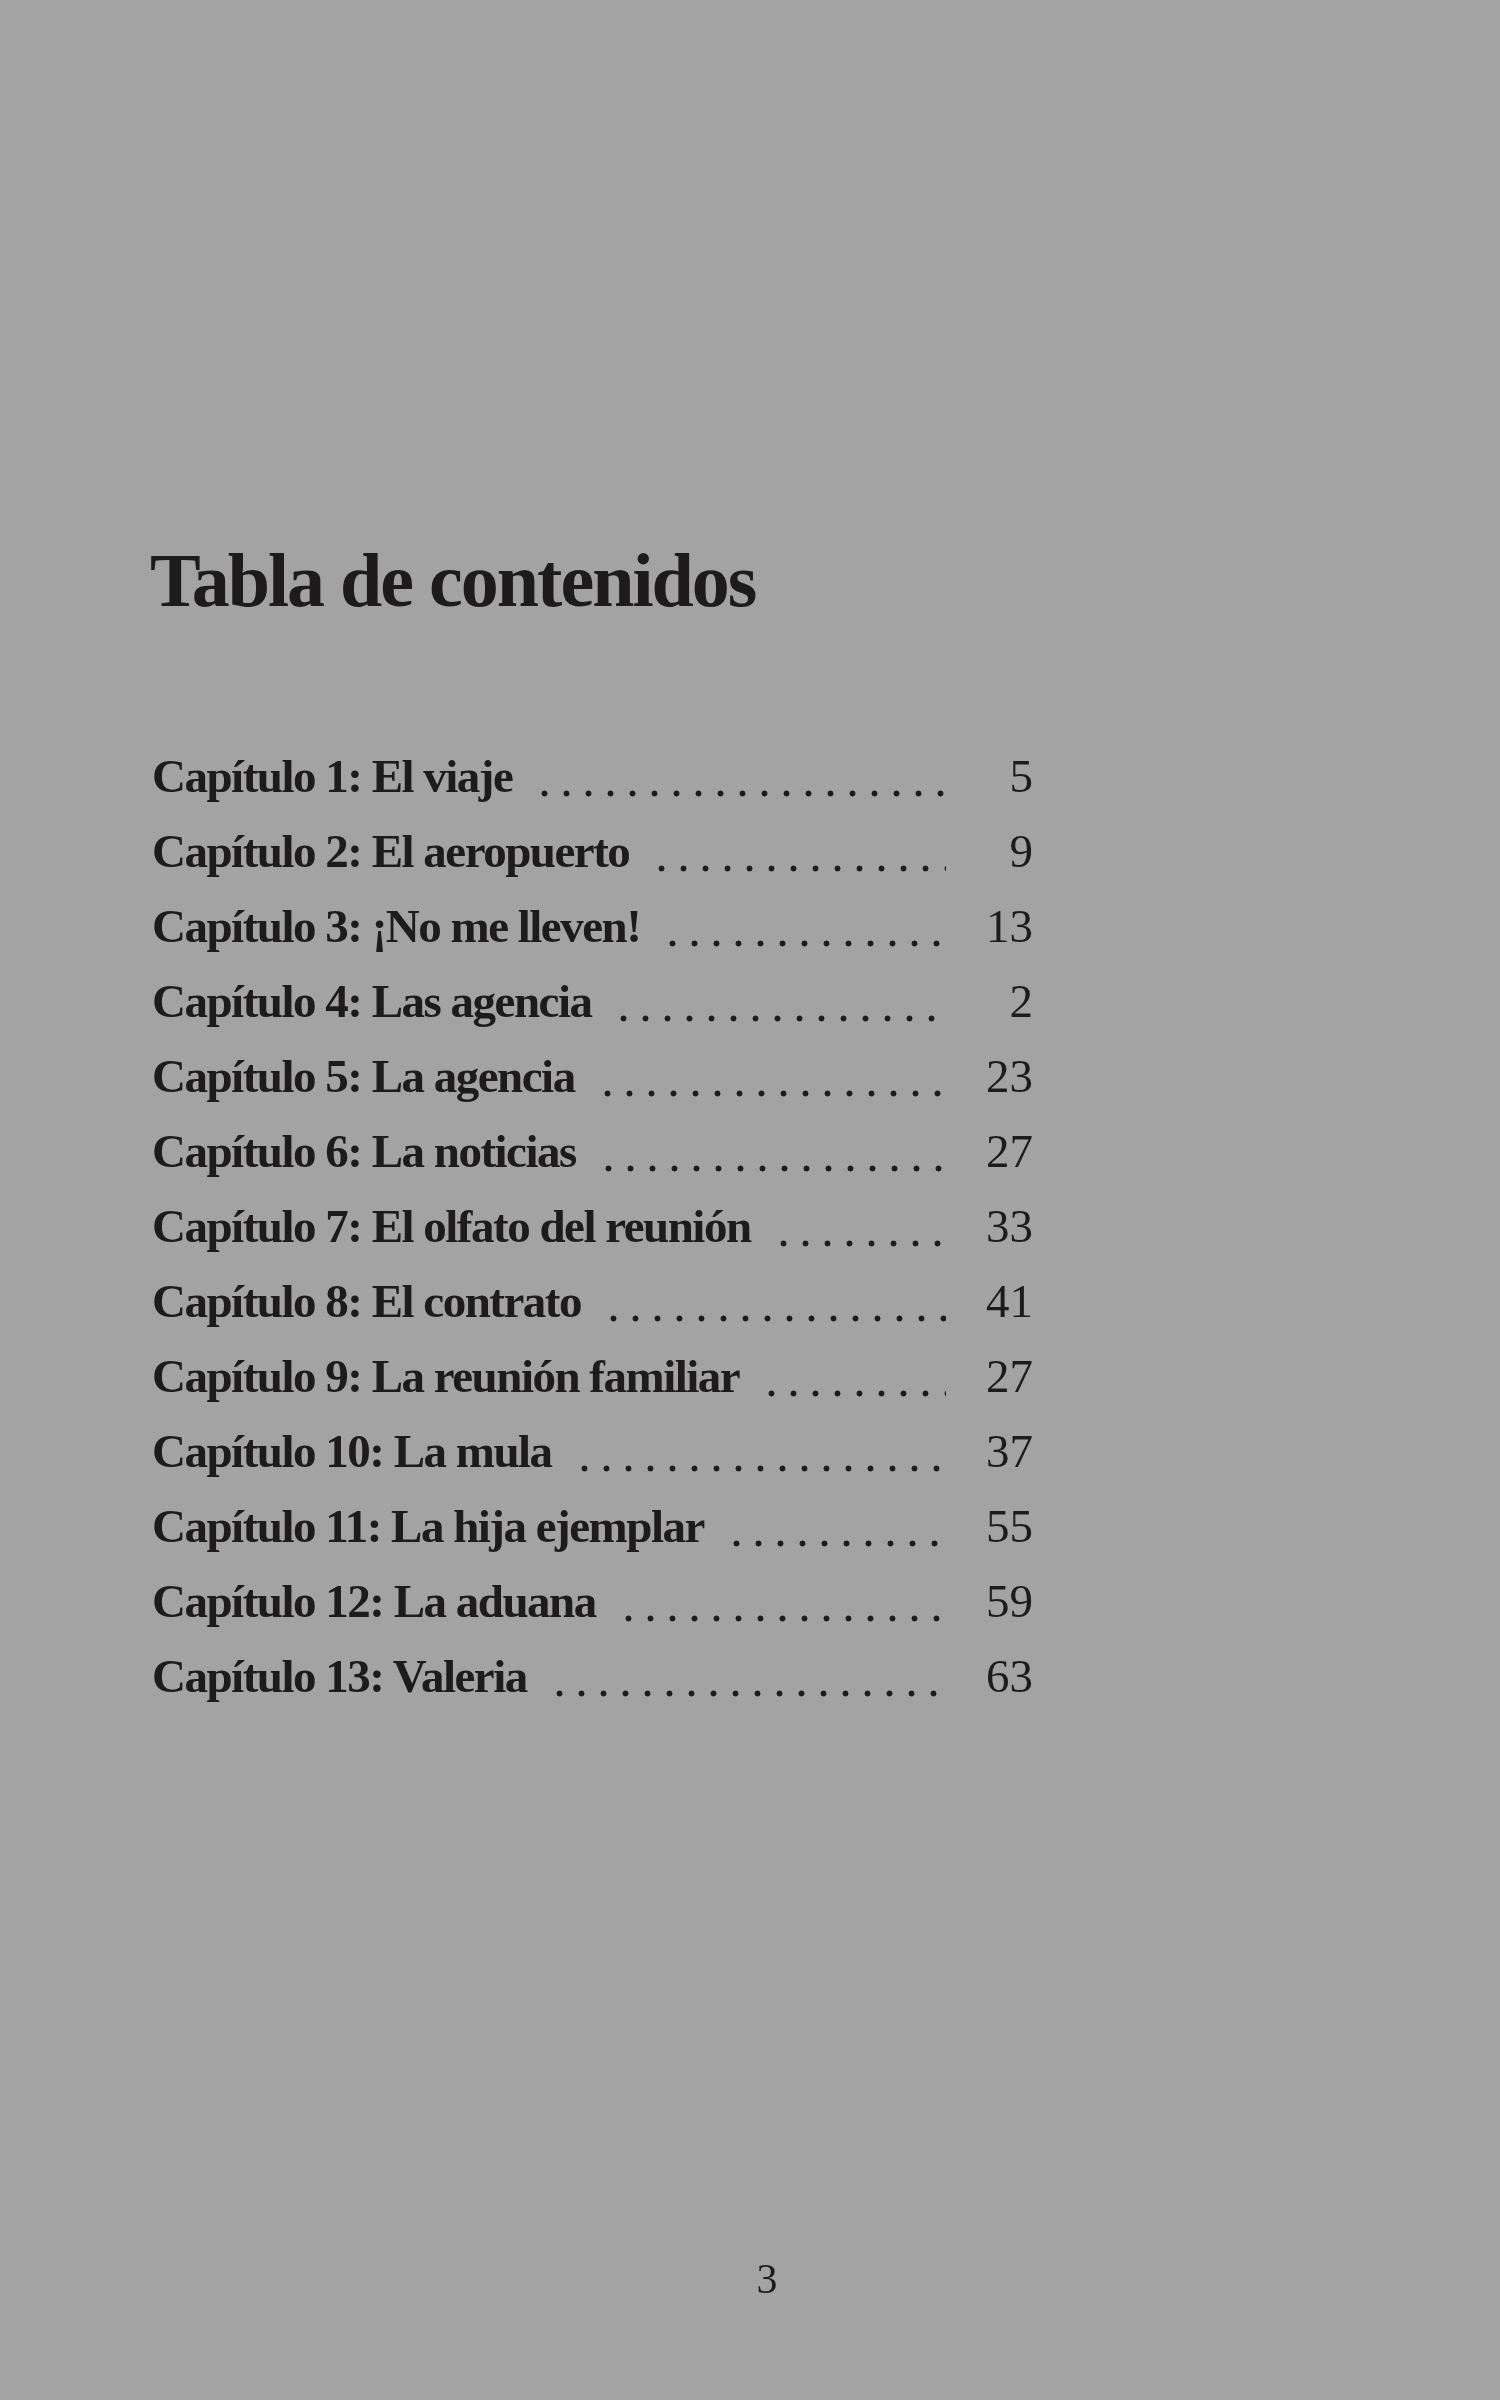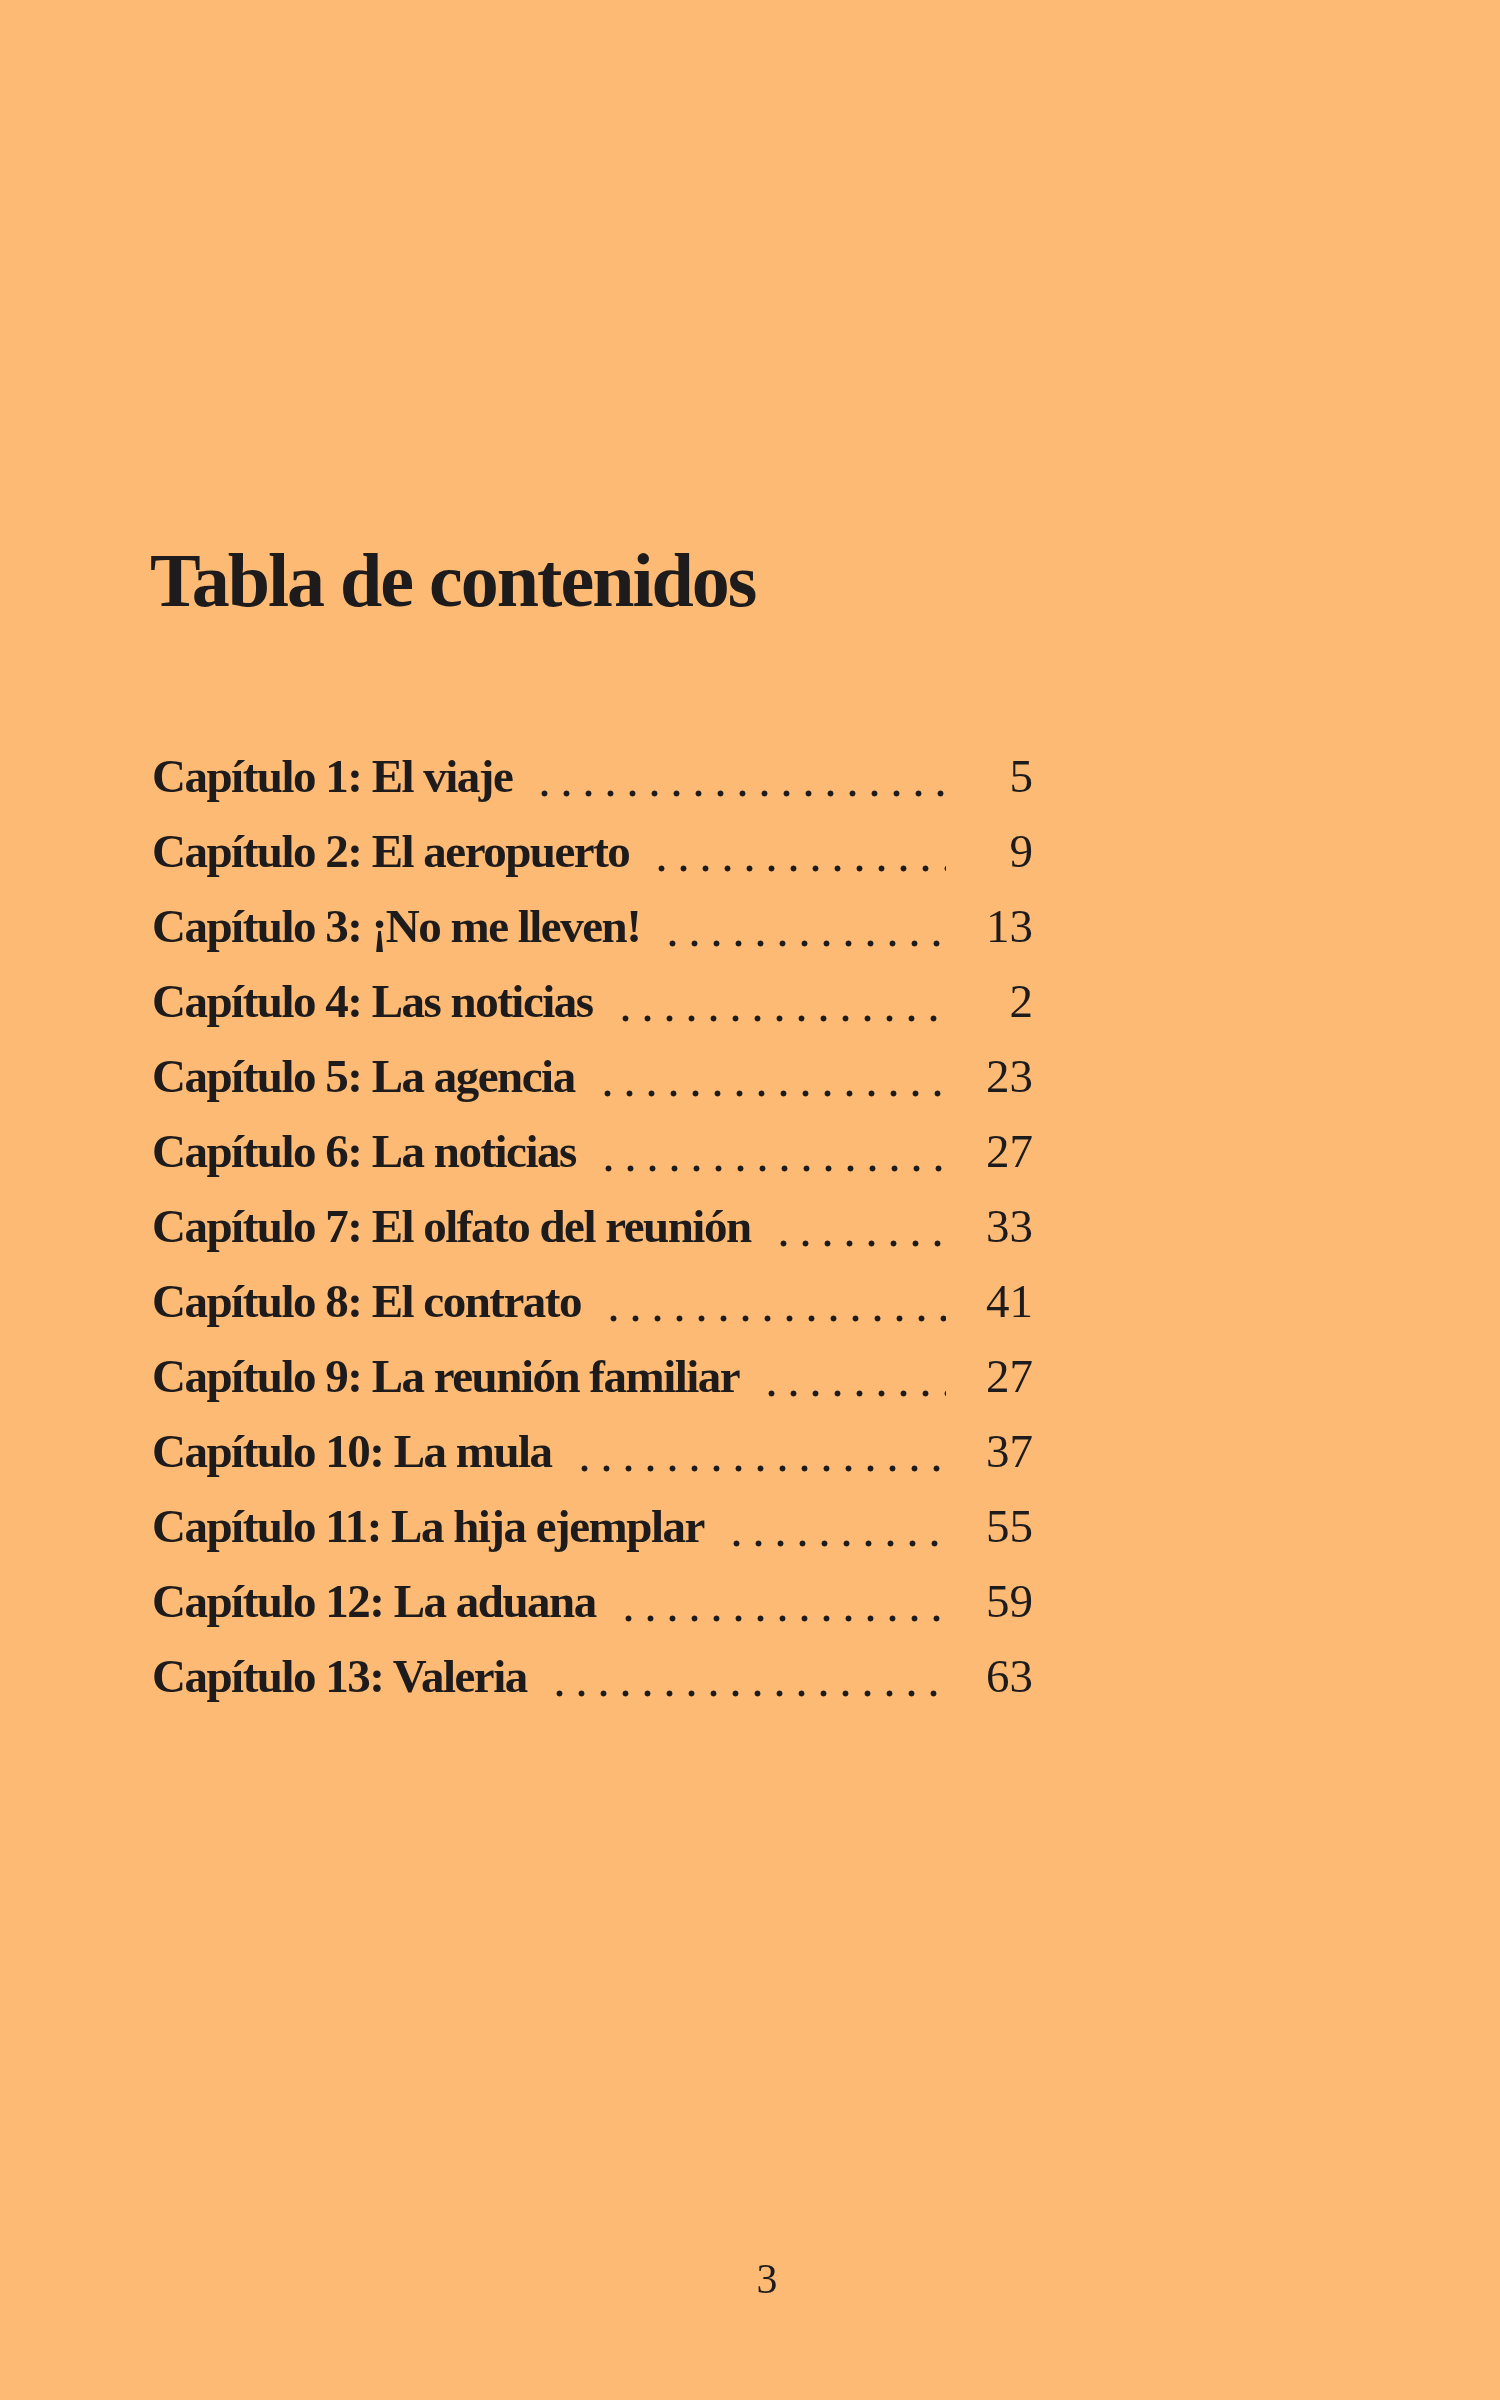--- a/index.html
+++ b/index.html
@@ -4,21 +4,21 @@
 <style>
   html, body {
     margin: 0;
     padding: 0;
     background: #ffffff;
   }
   .page {
     position: relative;
     width: 1500px;
     height: 2400px;
-    background: #fdba74;
+    background: #a3a3a3;
     font-family: "Liberation Serif", serif;
     color: #1d1b1b;
     overflow: hidden;
   }
   .title {
     position: absolute;
     left: 150px;
     top: 542px;
     margin: 0;
     font-size: 76px;
@@ -95,21 +95,21 @@
       <span class="num">9</span>
     </div>
 
     <div class="toc-row">
       <span class="label">Capítulo 3: ¡No me lleven!</span>
       <span class="leader"></span>
       <span class="num">13</span>
     </div>
 
     <div class="toc-row">
-      <span class="label">Capítulo 4: Las noticias</span>
+      <span class="label">Capítulo 4: Las agencia</span>
       <span class="leader"></span>
       <span class="num">2</span>
     </div>
 
     <div class="toc-row">
       <span class="label">Capítulo 5: La agencia</span>
       <span class="leader"></span>
       <span class="num">23</span>
     </div>
 

